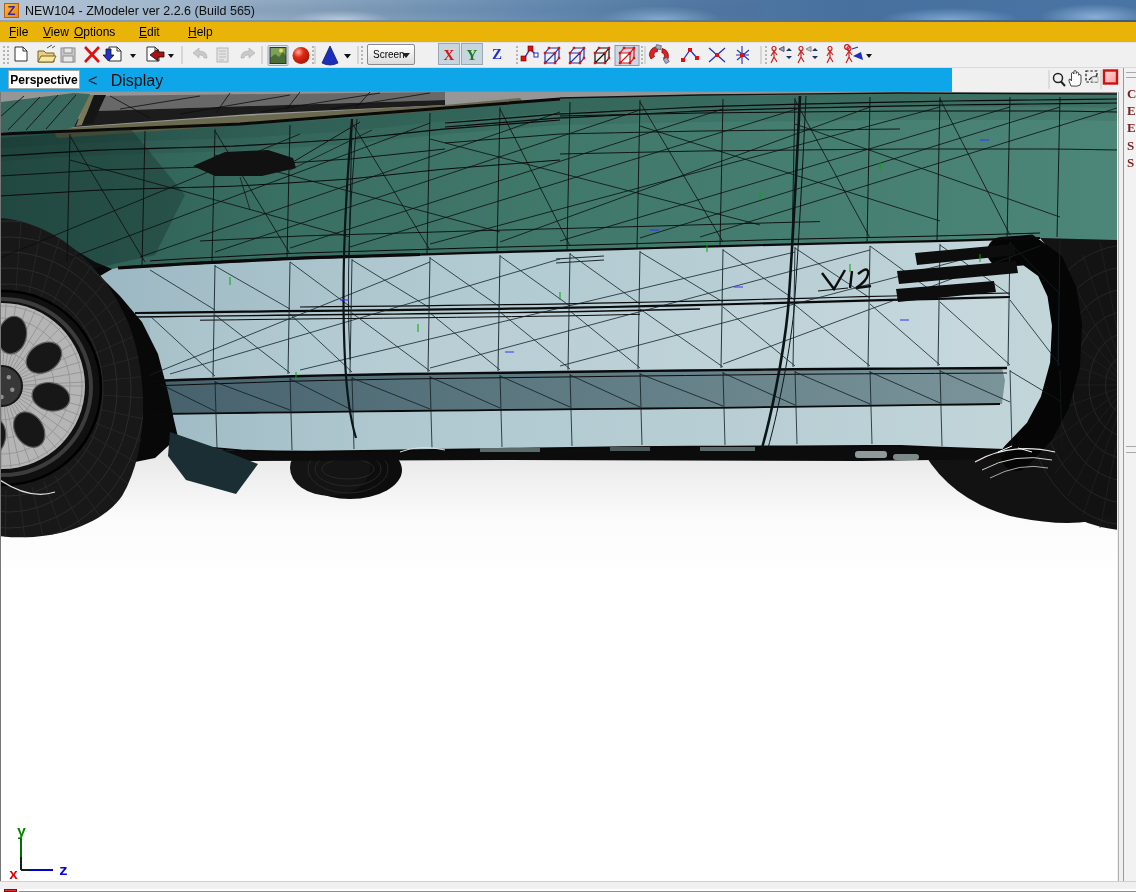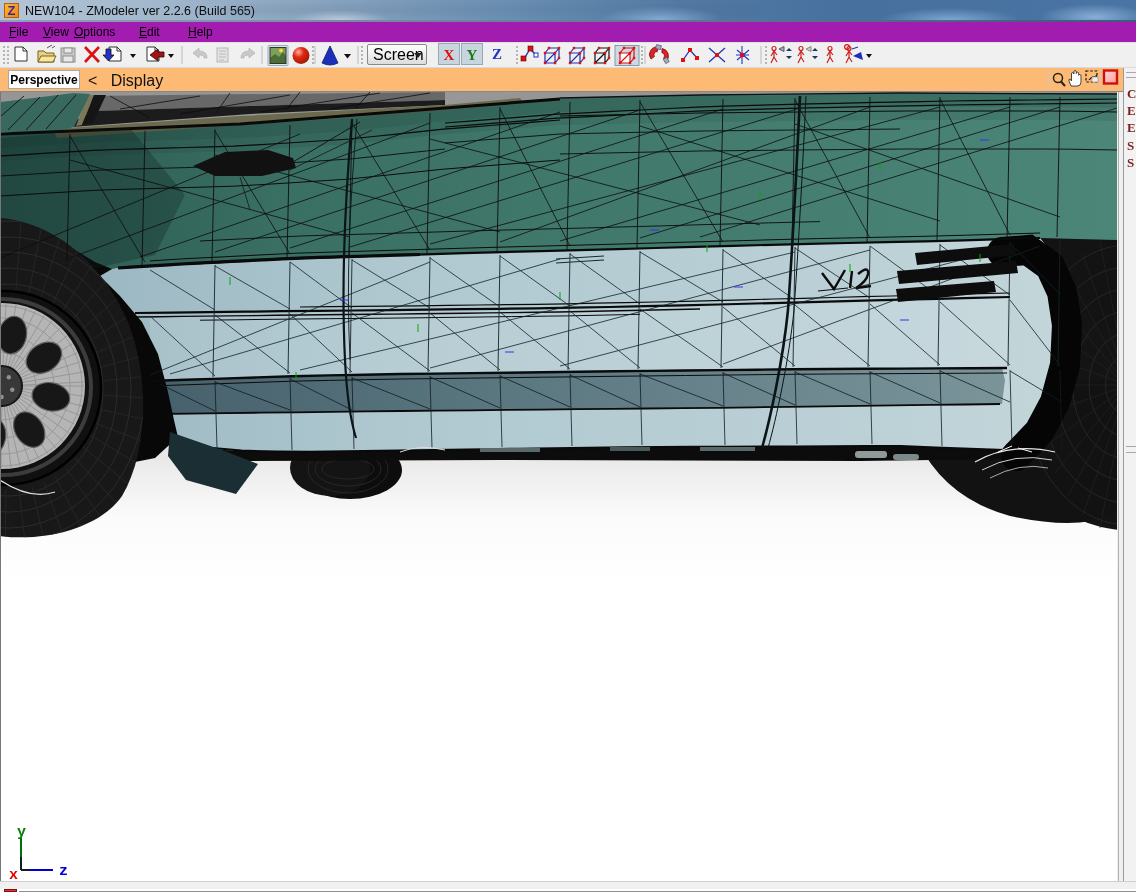--- a/index.html
+++ b/index.html
@@ -6,29 +6,29 @@
 #titlebar { position:absolute; left:0; top:0; width:1136px; height:22px;
  background:linear-gradient(to right,#b5c5d6 0%,#a4b9cd 12%,#8aa5c0 28%,#6a8fb4 45%,#527aa4 60%,#47709f 75%,#4a74a3 100%);
 }
 #titlebar .blob1 { position:absolute; left:600px; top:6px; width:120px; height:26px; border-radius:50%; background:radial-gradient(closest-side,#84abd4,rgba(132,171,212,0)); }
 #titlebar .blob2 { position:absolute; left:880px; top:8px; width:140px; height:24px; border-radius:50%; background:radial-gradient(closest-side,#7ea7d2,rgba(126,167,210,0)); }
 #titlebar .blob3 { position:absolute; left:1040px; top:4px; width:110px; height:26px; border-radius:50%; background:radial-gradient(closest-side,#88aed6,rgba(136,174,214,0)); }
 #titlebar .blob4 { position:absolute; left:290px; top:10px; width:100px; height:20px; border-radius:50%; background:radial-gradient(closest-side,rgba(200,215,230,.8),rgba(200,215,230,0)); }
 #titlebar .bottom { position:absolute; left:0; bottom:0; width:100%; height:2px; background:linear-gradient(to right,#8fa3b8,#3d5b7e); }
 #logo { position:absolute; left:4px; top:3px; width:15px; height:15px; background:linear-gradient(135deg,#ffb637,#f08418); border:1px solid #b06010; color:#3a2a90; font-weight:bold; font-size:13px; line-height:13px; text-align:center; }
 #title { position:absolute; left:25px; top:4px; font-size:12.5px; color:#0c0c0c; }
-#menubar { position:absolute; left:0; top:22px; width:1136px; height:21px; background:#a21caf; border-bottom:1px solid #e2e2e2; font-size:12px; color:#000; }
+#menubar { position:absolute; left:0; top:22px; width:1136px; height:21px; background:#eab308; border-bottom:1px solid #e2e2e2; font-size:12px; color:#000; }
 #menubar span { position:absolute; top:3px; }
 #menubar u { text-decoration:underline; }
 #toolbar { position:absolute; left:0; top:43px; width:1136px; height:25px; background:#f0f0f0; border-bottom:1px solid #dadada; }
-.combo { position:absolute; left:367px; top:1px; width:60px; height:21px; background:linear-gradient(#ffffff,#f0f0f0 45%,#dcdcdc); border:1px solid #8a8a8a; border-radius:2px; font-size:16px; color:#000; padding-left:5px; line-height:19px; }
+.combo { position:absolute; left:367px; top:1px; width:48px; height:21px; background:linear-gradient(#ffffff,#f0f0f0 45%,#dcdcdc); border:1px solid #8a8a8a; border-radius:2px; font-size:10px; color:#000; padding-left:5px; line-height:19px; }
 .combo .arr { position:absolute; right:4px; top:8px; width:0; height:0; border-left:4px solid transparent; border-right:4px solid transparent; border-top:5px solid #222; }
 .axbtn { position:absolute; top:0px; width:22px; height:22px; text-align:center; font-weight:bold; font-size:15px; line-height:22px; font-family:"Liberation Serif",serif; }
 .tgl { background:#c7d5de; border:1px solid #98a8b4; }
-#row2 { position:absolute; left:0; top:68px; width:1136px; height:24px; background:#fdba74; border-bottom:1px solid #888; }
+#row2 { position:absolute; left:0; top:68px; width:952px; height:24px; background:#0ea5e9; border-bottom:1px solid #888; }
 #persp { position:absolute; left:8px; top:2px; width:72px; height:19px; background:#fcfcfc; border:1px solid #a8a8a8; font-weight:bold; font-size:12px; text-align:center; line-height:18px; }
 #disp { position:absolute; left:88px; top:4px; font-size:16px; color:#111; }
 #viewport { position:absolute; left:0; top:92px; width:1118px; height:789px; border-left:1px solid #777; }
 #rightsep { position:absolute; left:1118px; top:92px; width:5px; height:789px; background:#f0f0f0; border-left:1px solid #b0b0b0; }
 #rightpanel { position:absolute; left:1123px; top:68px; width:13px; height:813px; background:#f2f2f2; border-left:1px solid #9a9a9a; overflow:hidden; }
 #rightpanel .hl { position:absolute; left:2px; width:11px; height:1px; background:#a8a8a8; }
 #rightpanel .lbl { position:absolute; left:3px; font-size:13px; font-weight:bold; color:#7b2020; font-family:"Liberation Serif",serif; }
 #bottomsep { position:absolute; left:0; top:881px; width:1136px; height:8px; background:#f0f0f0; border-top:1px solid #cfcfcf; }
 #bottompane { position:absolute; left:0; top:889px; width:1136px; height:3px; background:#fff; }
 #bottompane .red { position:absolute; left:4px; top:0px; width:13px; height:3px; background:#e83030; border:1px solid #801010; }

